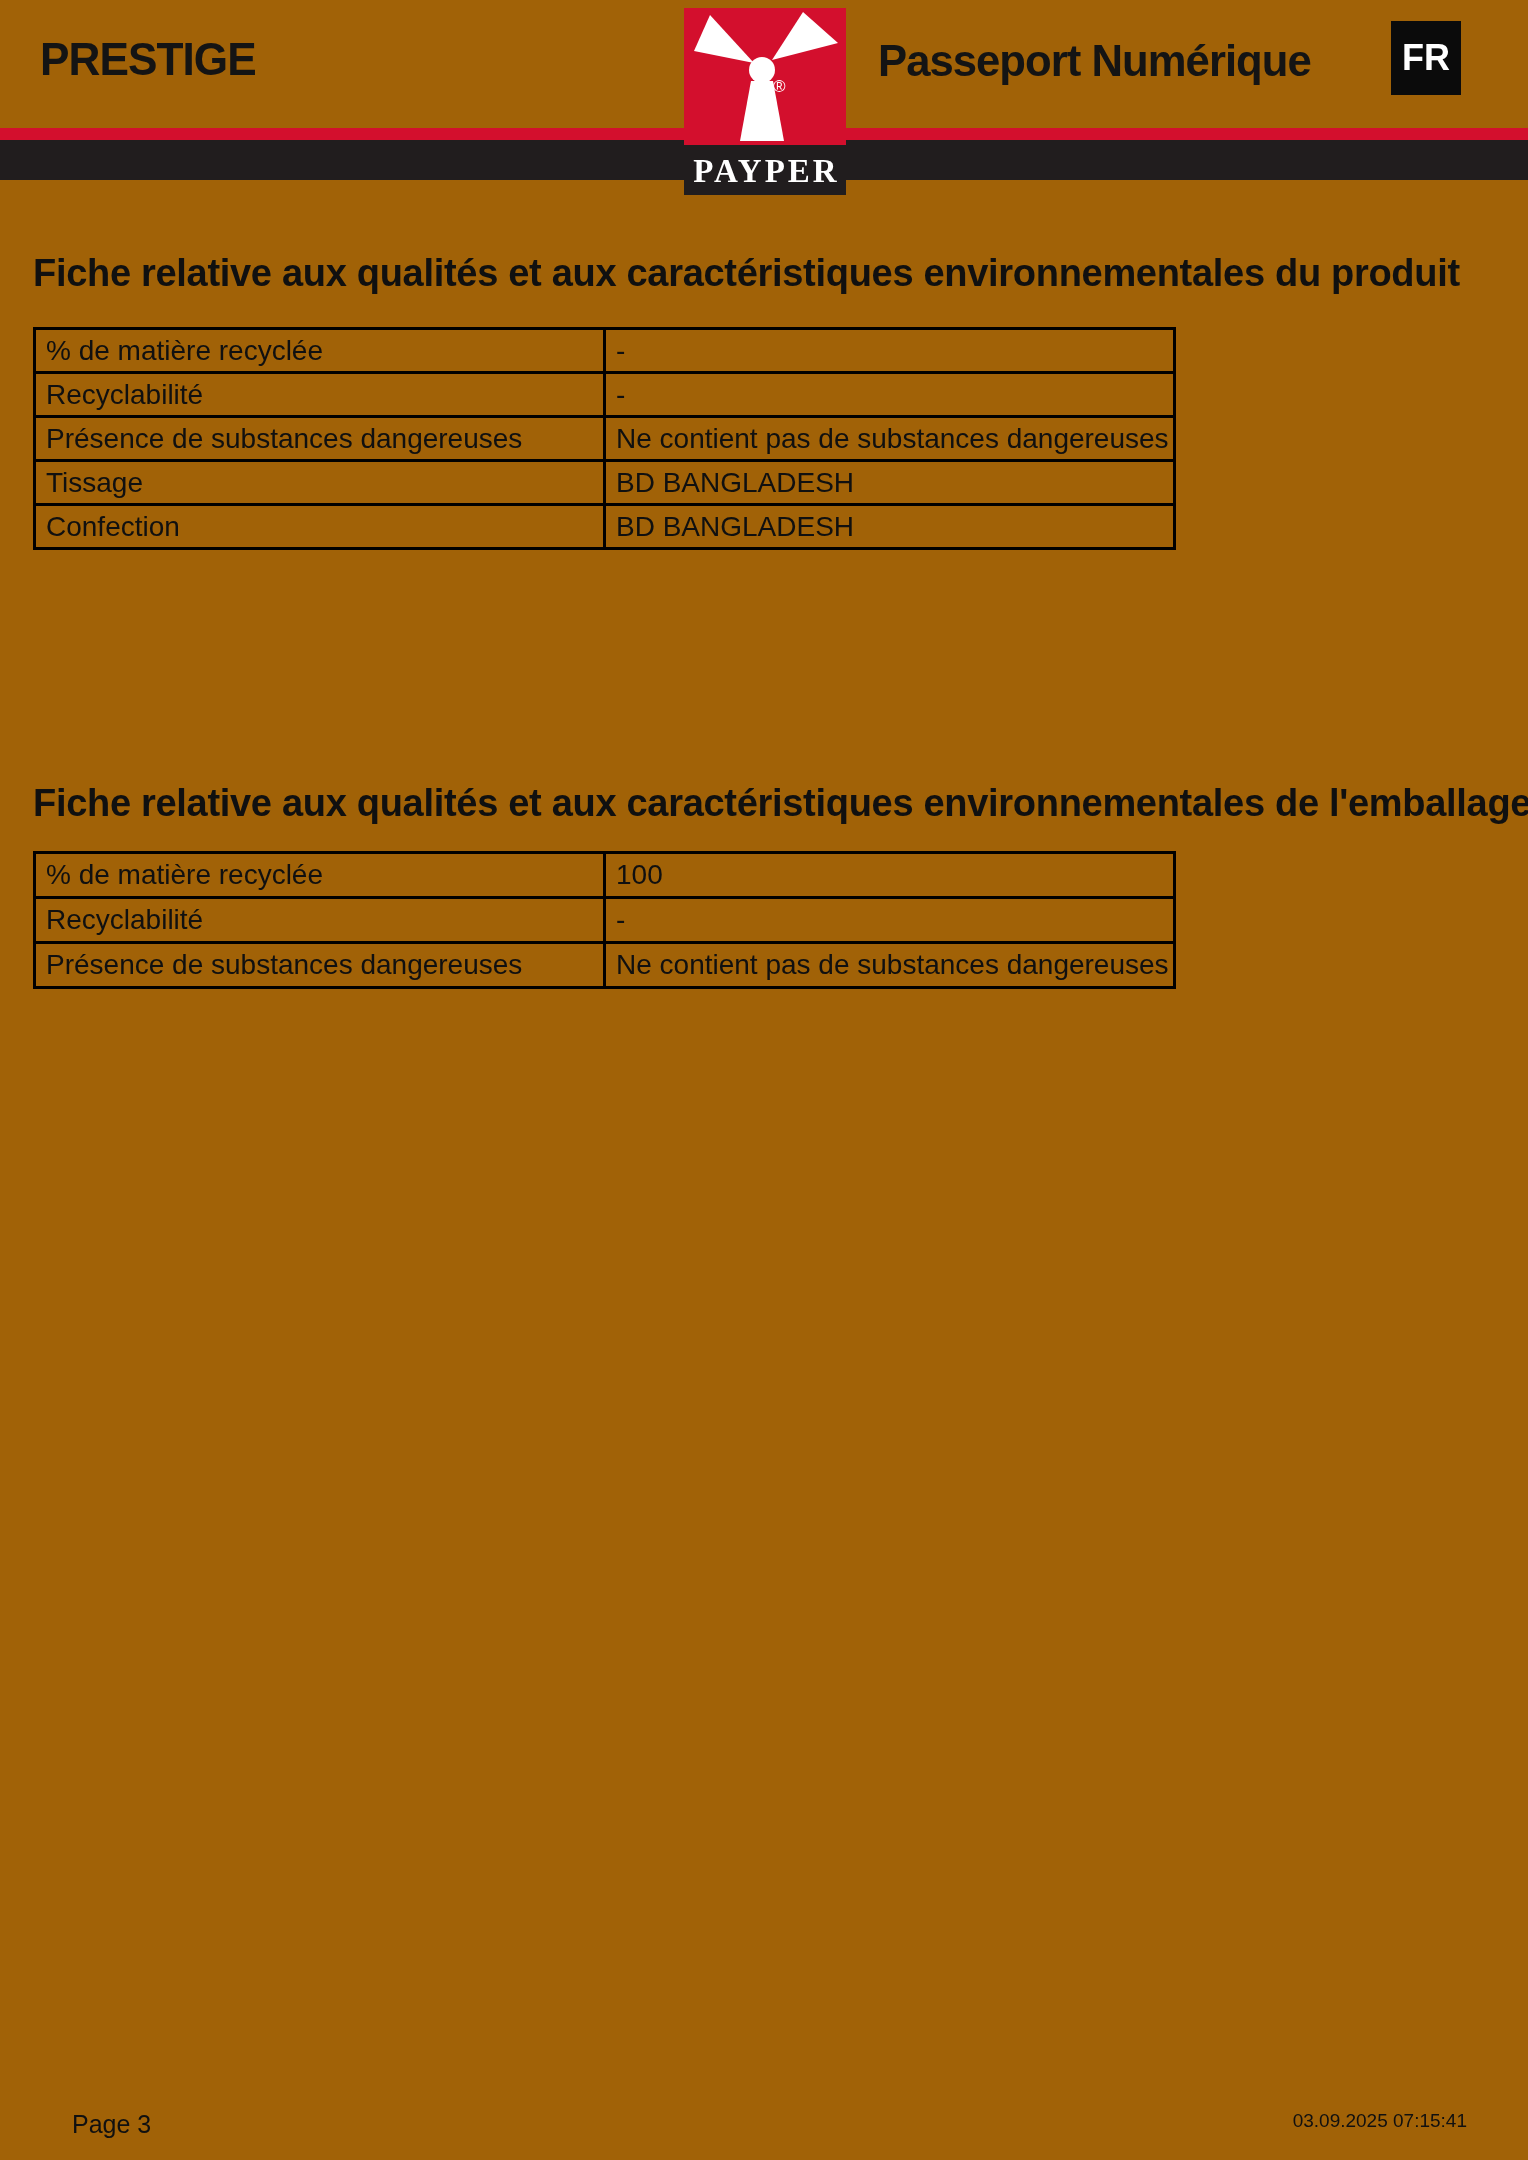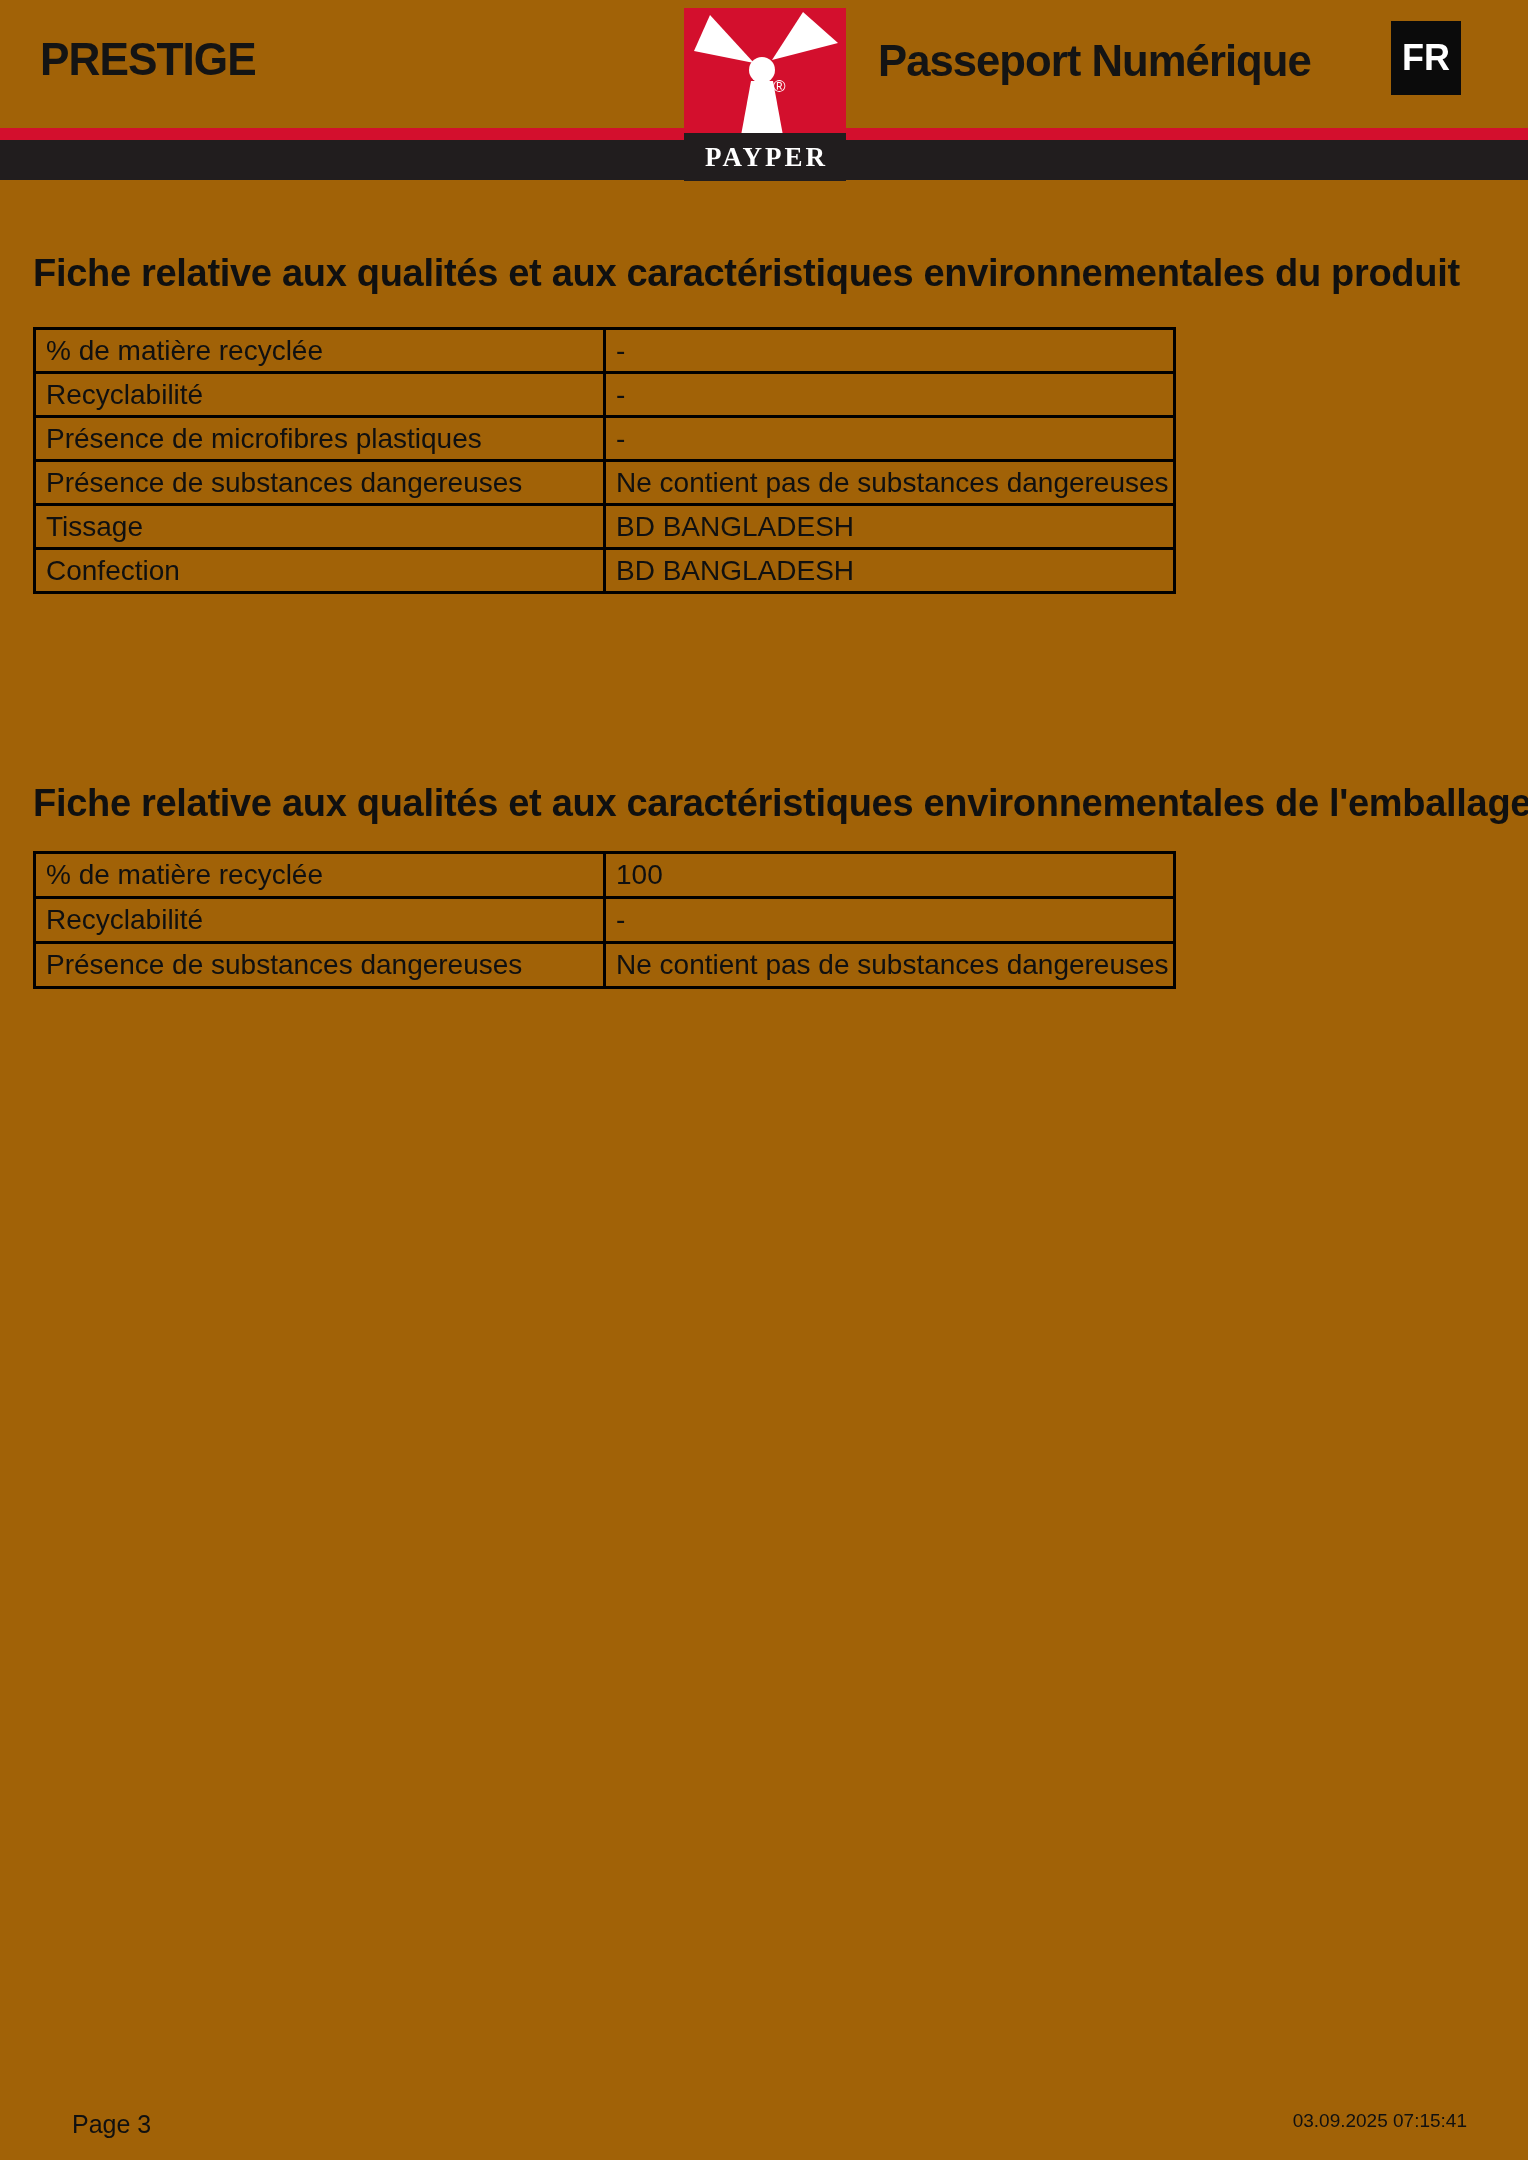--- a/index.html
+++ b/index.html
@@ -46,26 +46,26 @@
     position: absolute; left: 0; top: 140px;
     width: 1528px; height: 40px;
     background: var(--bar-black);
   }
 
   
   .logo { position: absolute; left: 684px; top: 8px; width: 162px; height: 185px; z-index: 2; }
   .logo svg { display: block; }
   .logo-rect { fill: var(--accent-red); }
   .logo-band {
-    position: absolute; left: 0; top: 125px;
+    position: absolute; left: 0; top: 139px;
     width: 162px; height: 48px;
     background: var(--bar-black);
     color: #fff;
     font-family: "Liberation Serif", serif;
-    font-weight: bold; font-size: 27px; letter-spacing: 3px;
+    font-weight: bold; font-size: 33px; letter-spacing: 3px;
     display: flex; align-items: center; justify-content: center;
     padding-left: 3px;
   }
 
   
   .section-heading {
     position: absolute; left: 33px;
     font-size: 38px; font-weight: bold; letter-spacing: -0.3px;
     color: #101010; white-space: nowrap;
   }
@@ -132,24 +132,20 @@
     <tbody>
       <tr>
         <td>% de matière recyclée</td>
         <td>-</td>
       </tr>
       <tr>
         <td>Recyclabilité</td>
         <td>-</td>
       </tr>
       <tr>
-        <td>Présence de microfibres plastiques</td>
-        <td>-</td>
-      </tr>
-      <tr>
         <td>Présence de substances dangereuses</td>
         <td>Ne contient pas de substances dangereuses</td>
       </tr>
       <tr>
         <td>Tissage</td>
         <td>BD BANGLADESH</td>
       </tr>
       <tr>
         <td>Confection</td>
         <td>BD BANGLADESH</td>

